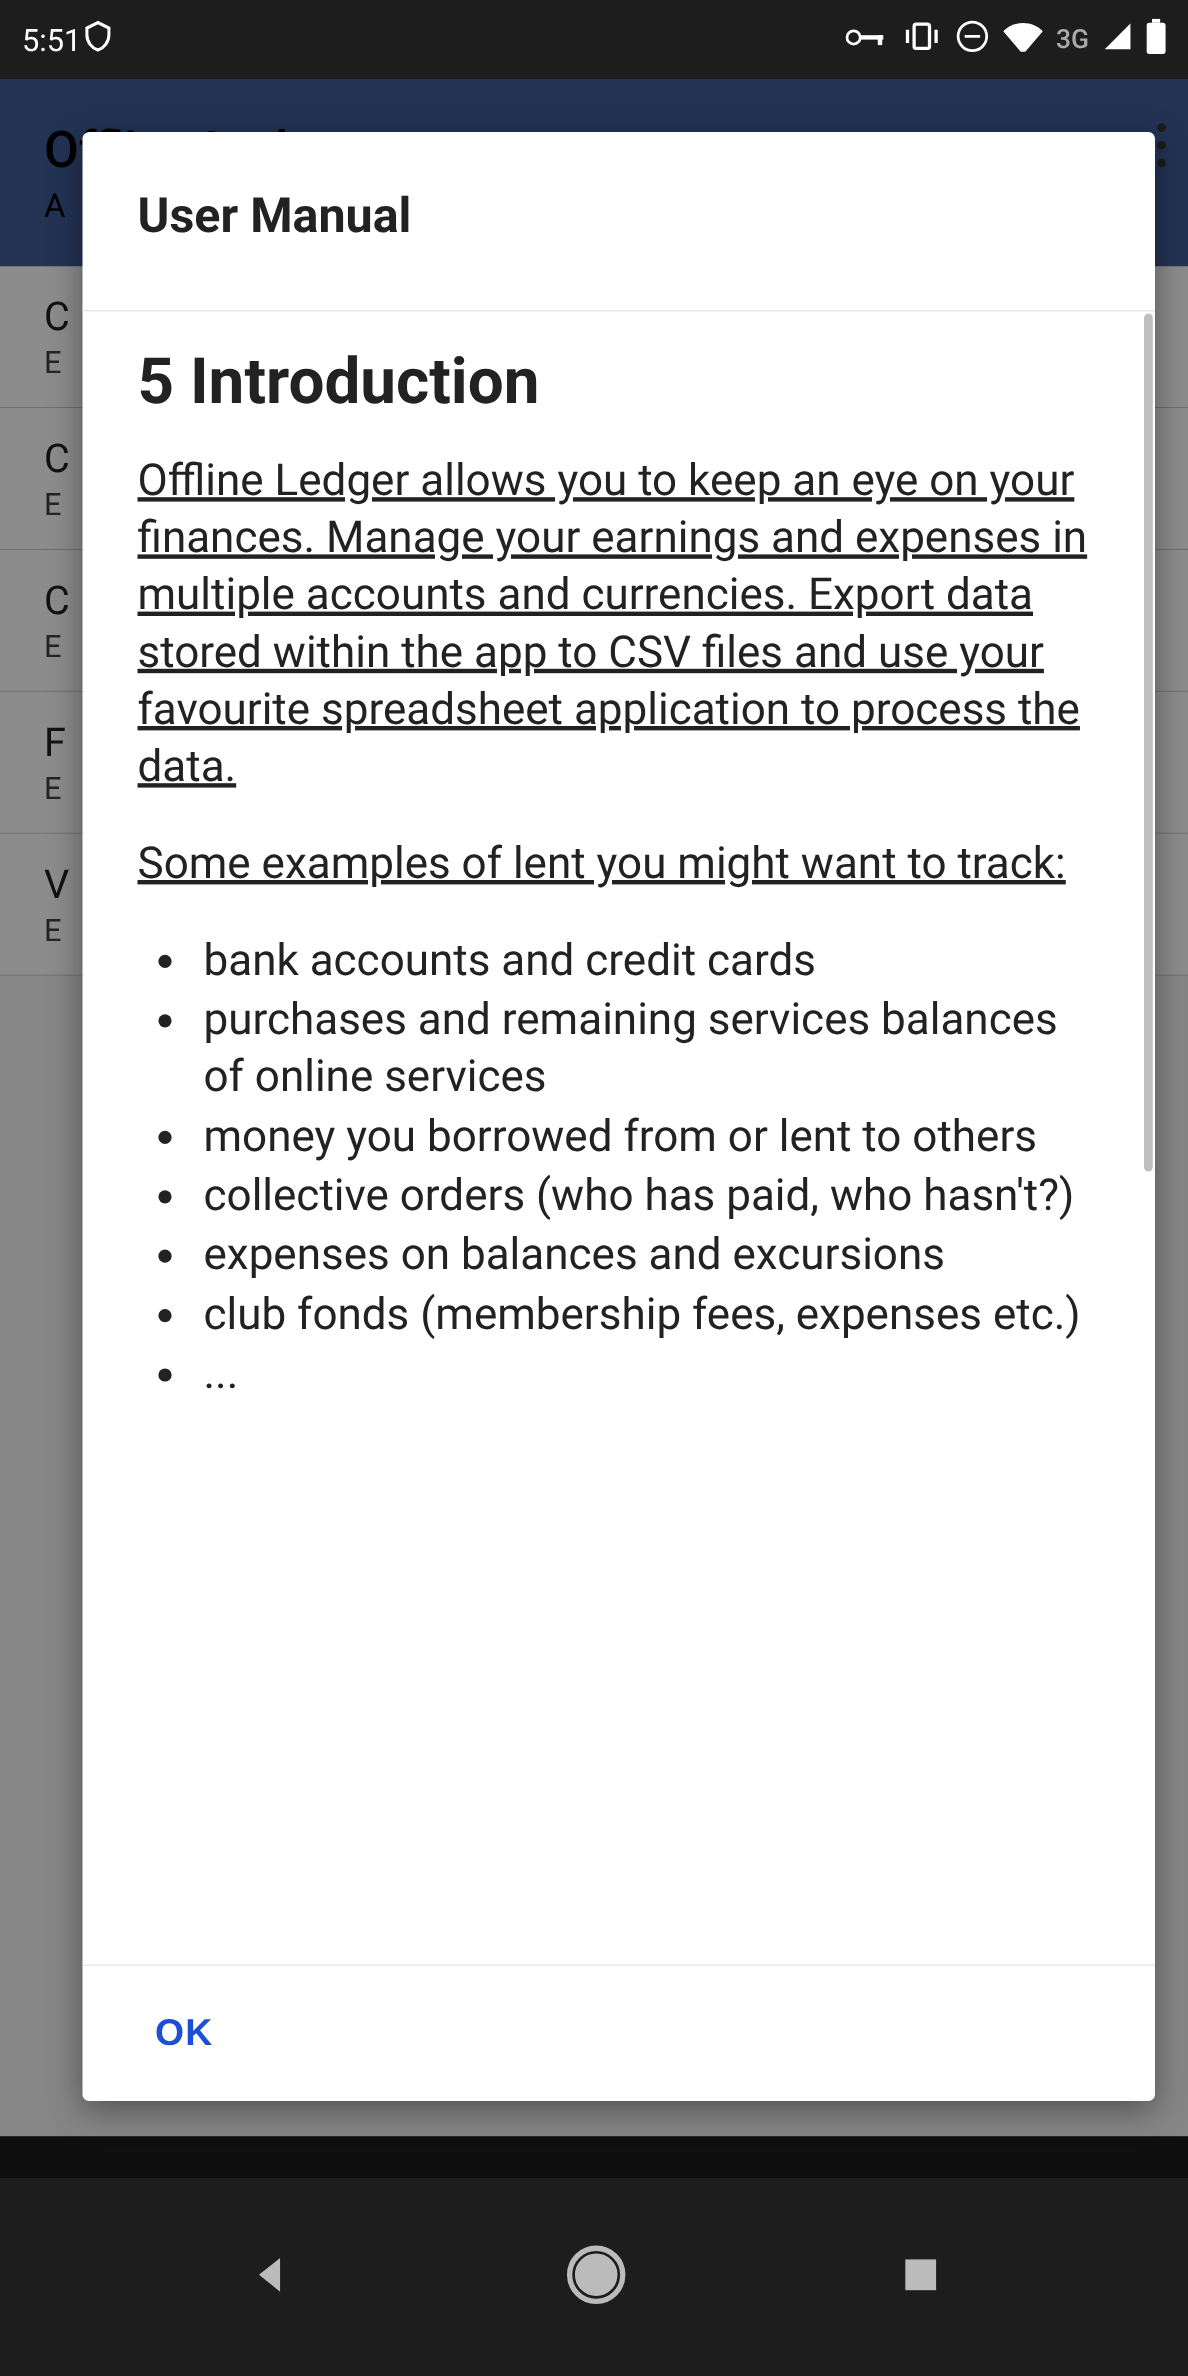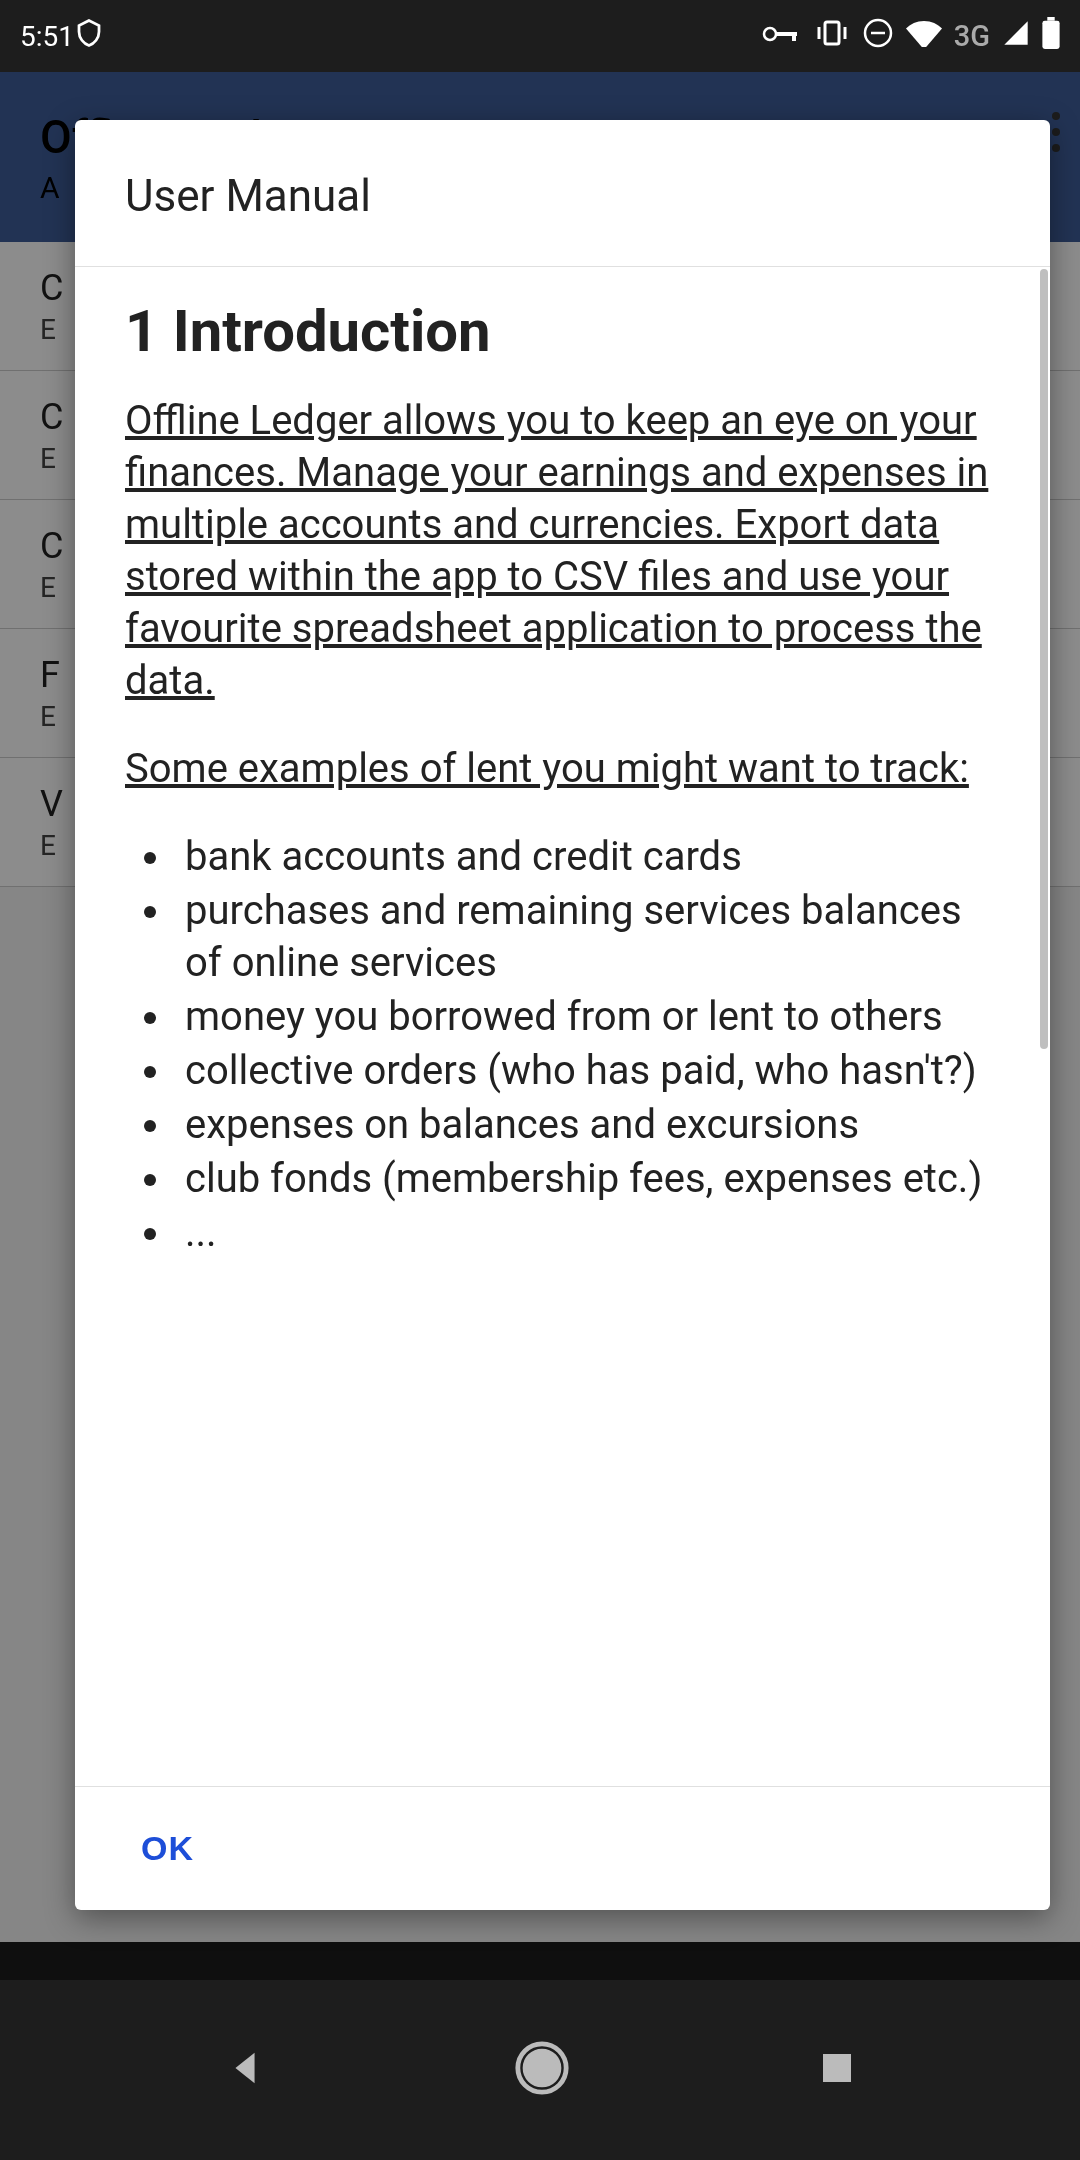--- a/index.html
+++ b/index.html
@@ -69,23 +69,23 @@
       right: 30px;
       top: 120px;
       bottom: 250px;
       background: #fff;
       border-radius: 6px;
       display: flex;
       flex-direction: column;
       box-shadow: 0 8px 30px rgba(0,0,0,0.4);
     }
     .dialog-title {
-      padding: 50px 50px 44px 50px;
+      padding: 50px 50px 60px 50px;
       font-size: 44px;
-      font-weight: 400;
+      font-weight: 700;
       color: #222;
       border-bottom: 1px solid #e0e0e0;
     }
     .dialog-body {
       flex: 1;
       overflow: hidden;
       padding: 30px 50px 0 50px;
       color: #222;
       position: relative;
     }
@@ -175,21 +175,21 @@
       <svg width="32" height="32" viewBox="0 0 32 32" fill="none" stroke="#fff" stroke-width="2.5">
           <circle cx="16" cy="16" r="13"></circle>
           <line x1="9" y1="16" x2="23" y2="16"></line>
         </svg>
     </span>
     <span>
       <svg width="36" height="28" viewBox="0 0 24 18" fill="#fff">
           <path d="M12 18 L0 4 C3 1 7 -1 12 -1 C17 -1 21 1 24 4 Z" transform="translate(0,2)"></path>
         </svg>
     </span>
-    <span style="font-size:29px;color:#aaa;font-weight:500;">3G</span>
+    <span style="font-size:24px;color:#aaa;font-weight:500;">3G</span>
     <span>
       <svg width="28" height="28" viewBox="0 0 24 24" fill="#fff">
           <path d="M2 22 L22 22 L22 2 Z"></path>
         </svg>
     </span>
     <span>
       <svg width="18" height="32" viewBox="0 0 14 26" fill="#fff">
           <rect x="4" y="0" width="6" height="3"></rect>
           <rect x="0" y="3" width="14" height="23" rx="2"></rect>
         </svg>
@@ -261,21 +261,21 @@
       </div>
   </div>
 </div>
 
 <div class="overlay"></div>
 
 <div class="dialog">
   <div class="dialog-title">User Manual</div>
   <div class="dialog-body">
     <div class="scroll-ind"></div>
-    <h2>1 Introduction</h2>
+    <h2>5 Introduction</h2>
     <p>Offline Ledger allows you to keep an eye on your finances. Manage your earnings and expenses in multiple accounts and currencies. Export data stored within the app to CSV files and use your favourite spread­sheet application to process the data.</p>
     <p>Some examples of lent you might want to track:</p>
     <ul>
       <li>bank accounts and credit cards</li>
       <li>purchases and remaining services balances of online services</li>
       <li>money you borrowed from or lent to others</li>
       <li>collective orders (who has paid, who hasn't?)</li>
       <li>expenses on balances and excursions</li>
       <li>club fonds (membership fees, ex­penses etc.)</li>
       <li>...</li>

